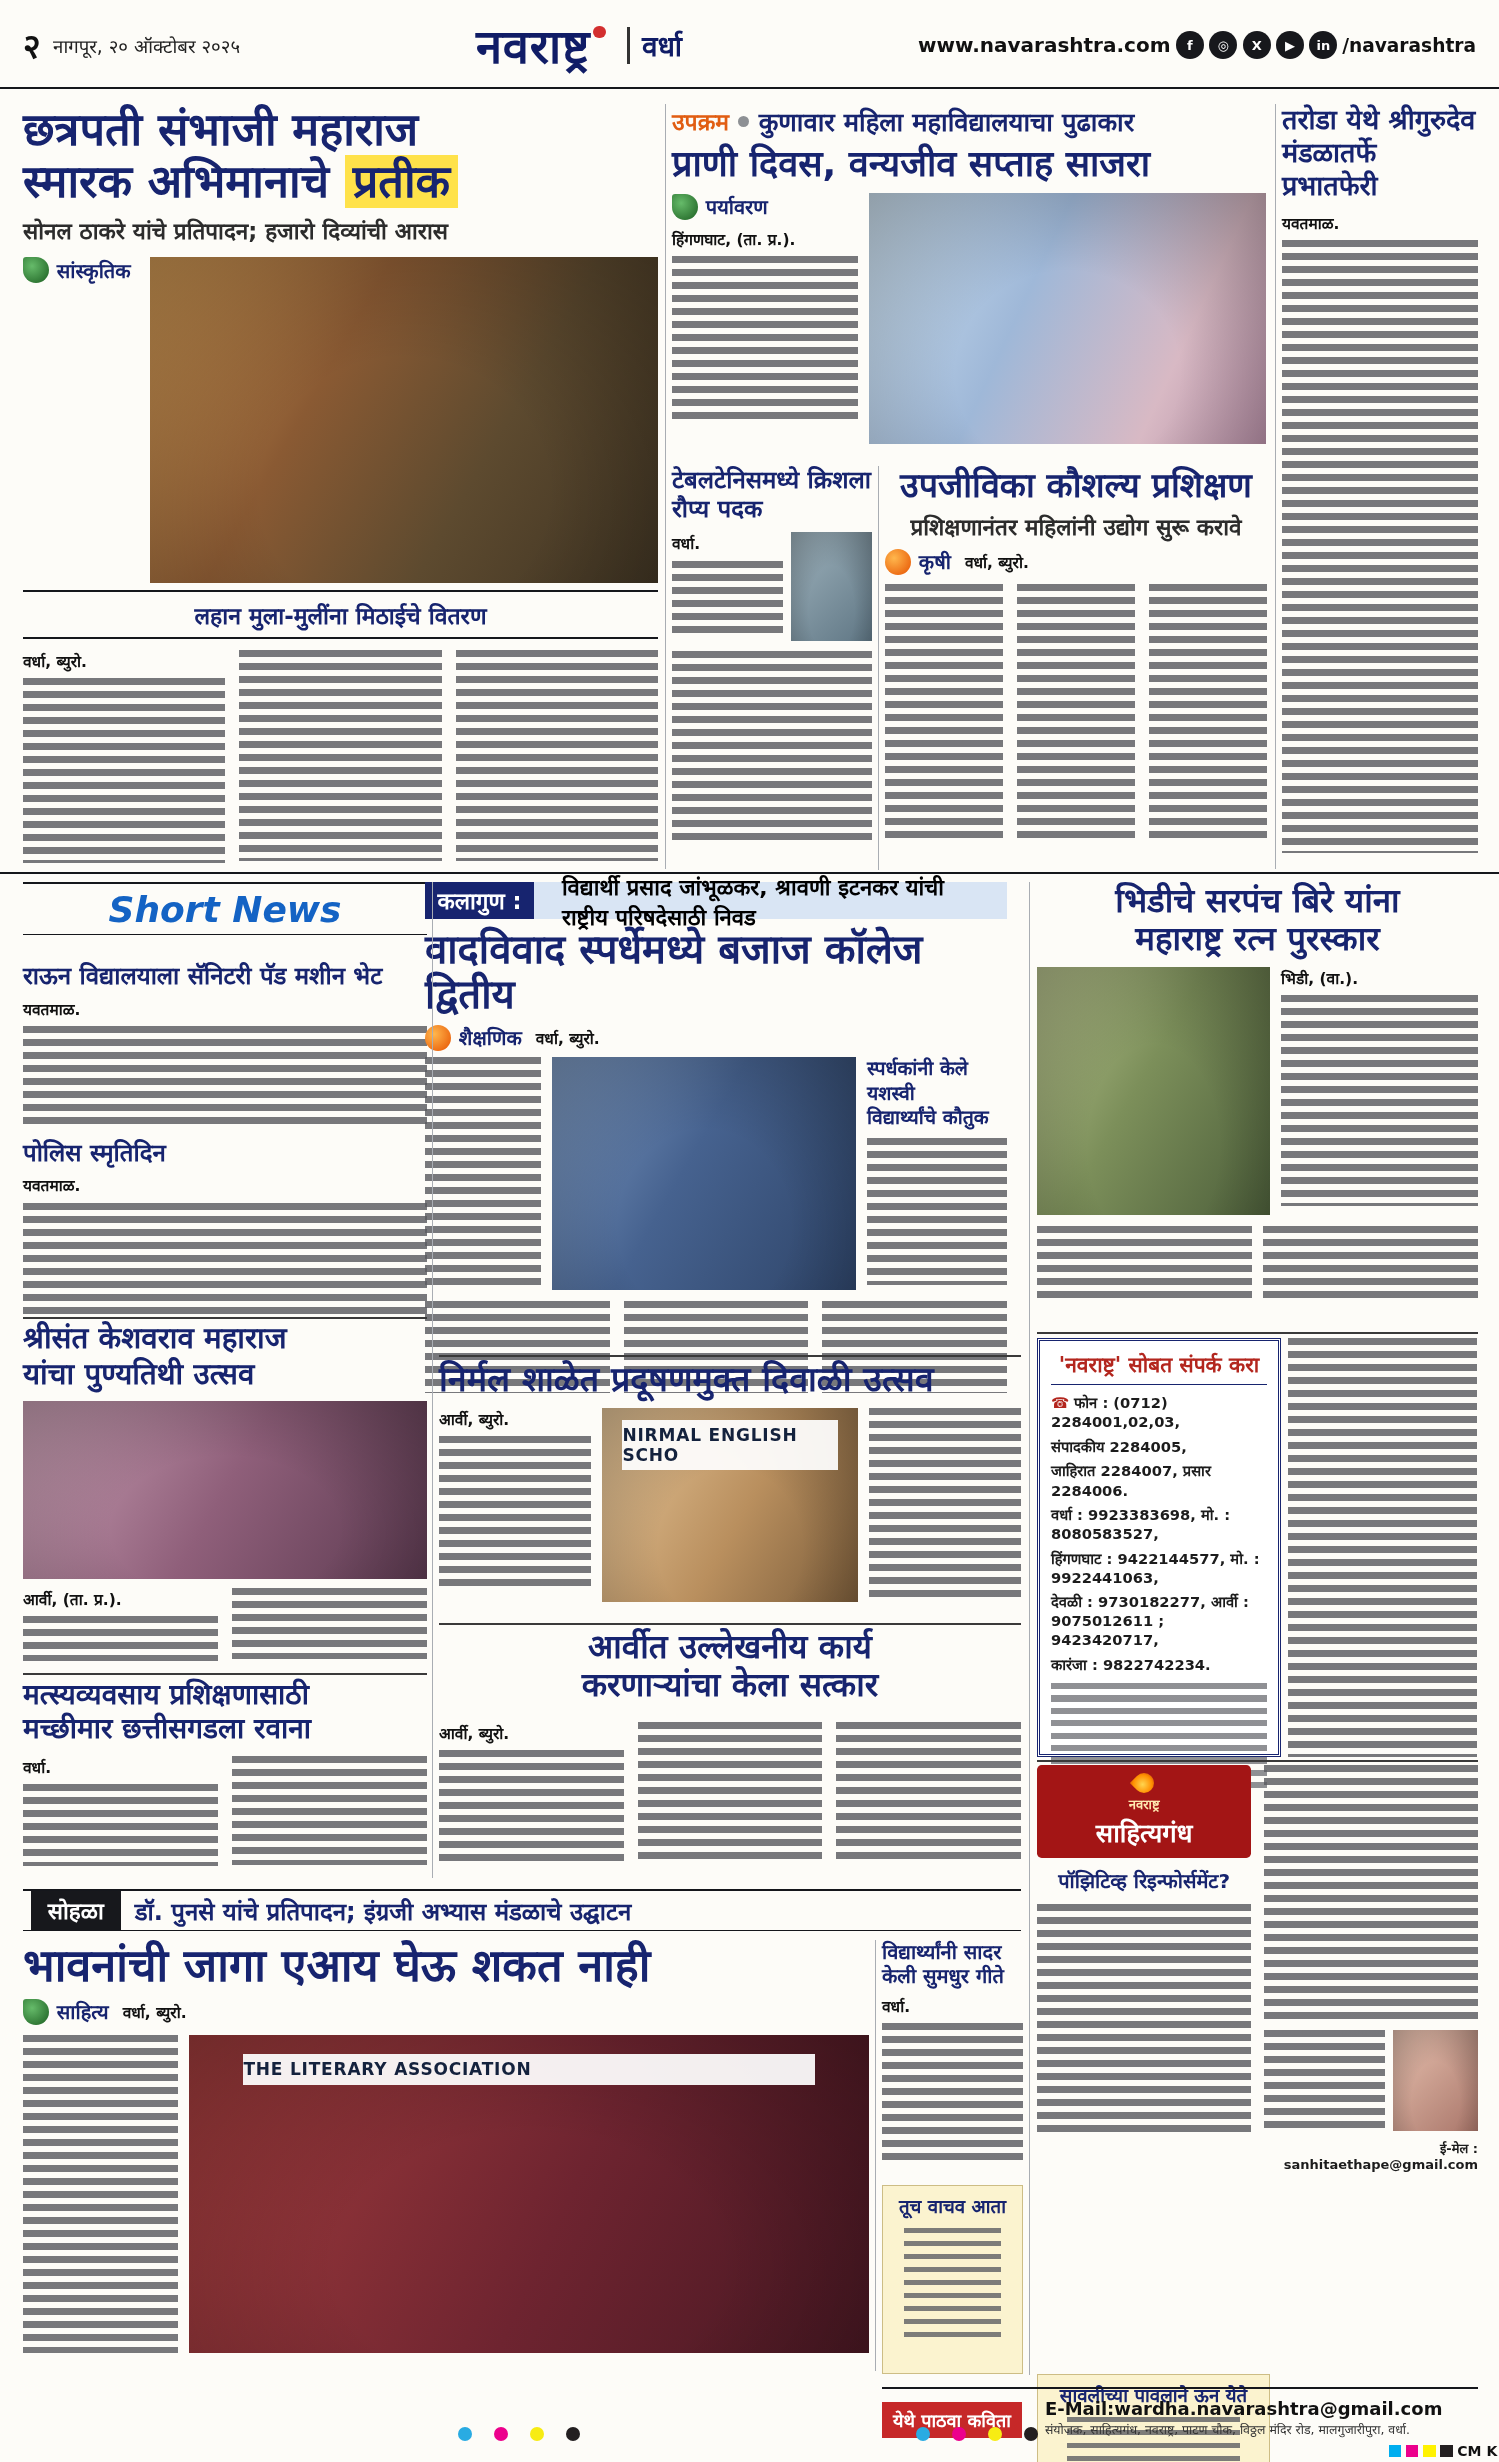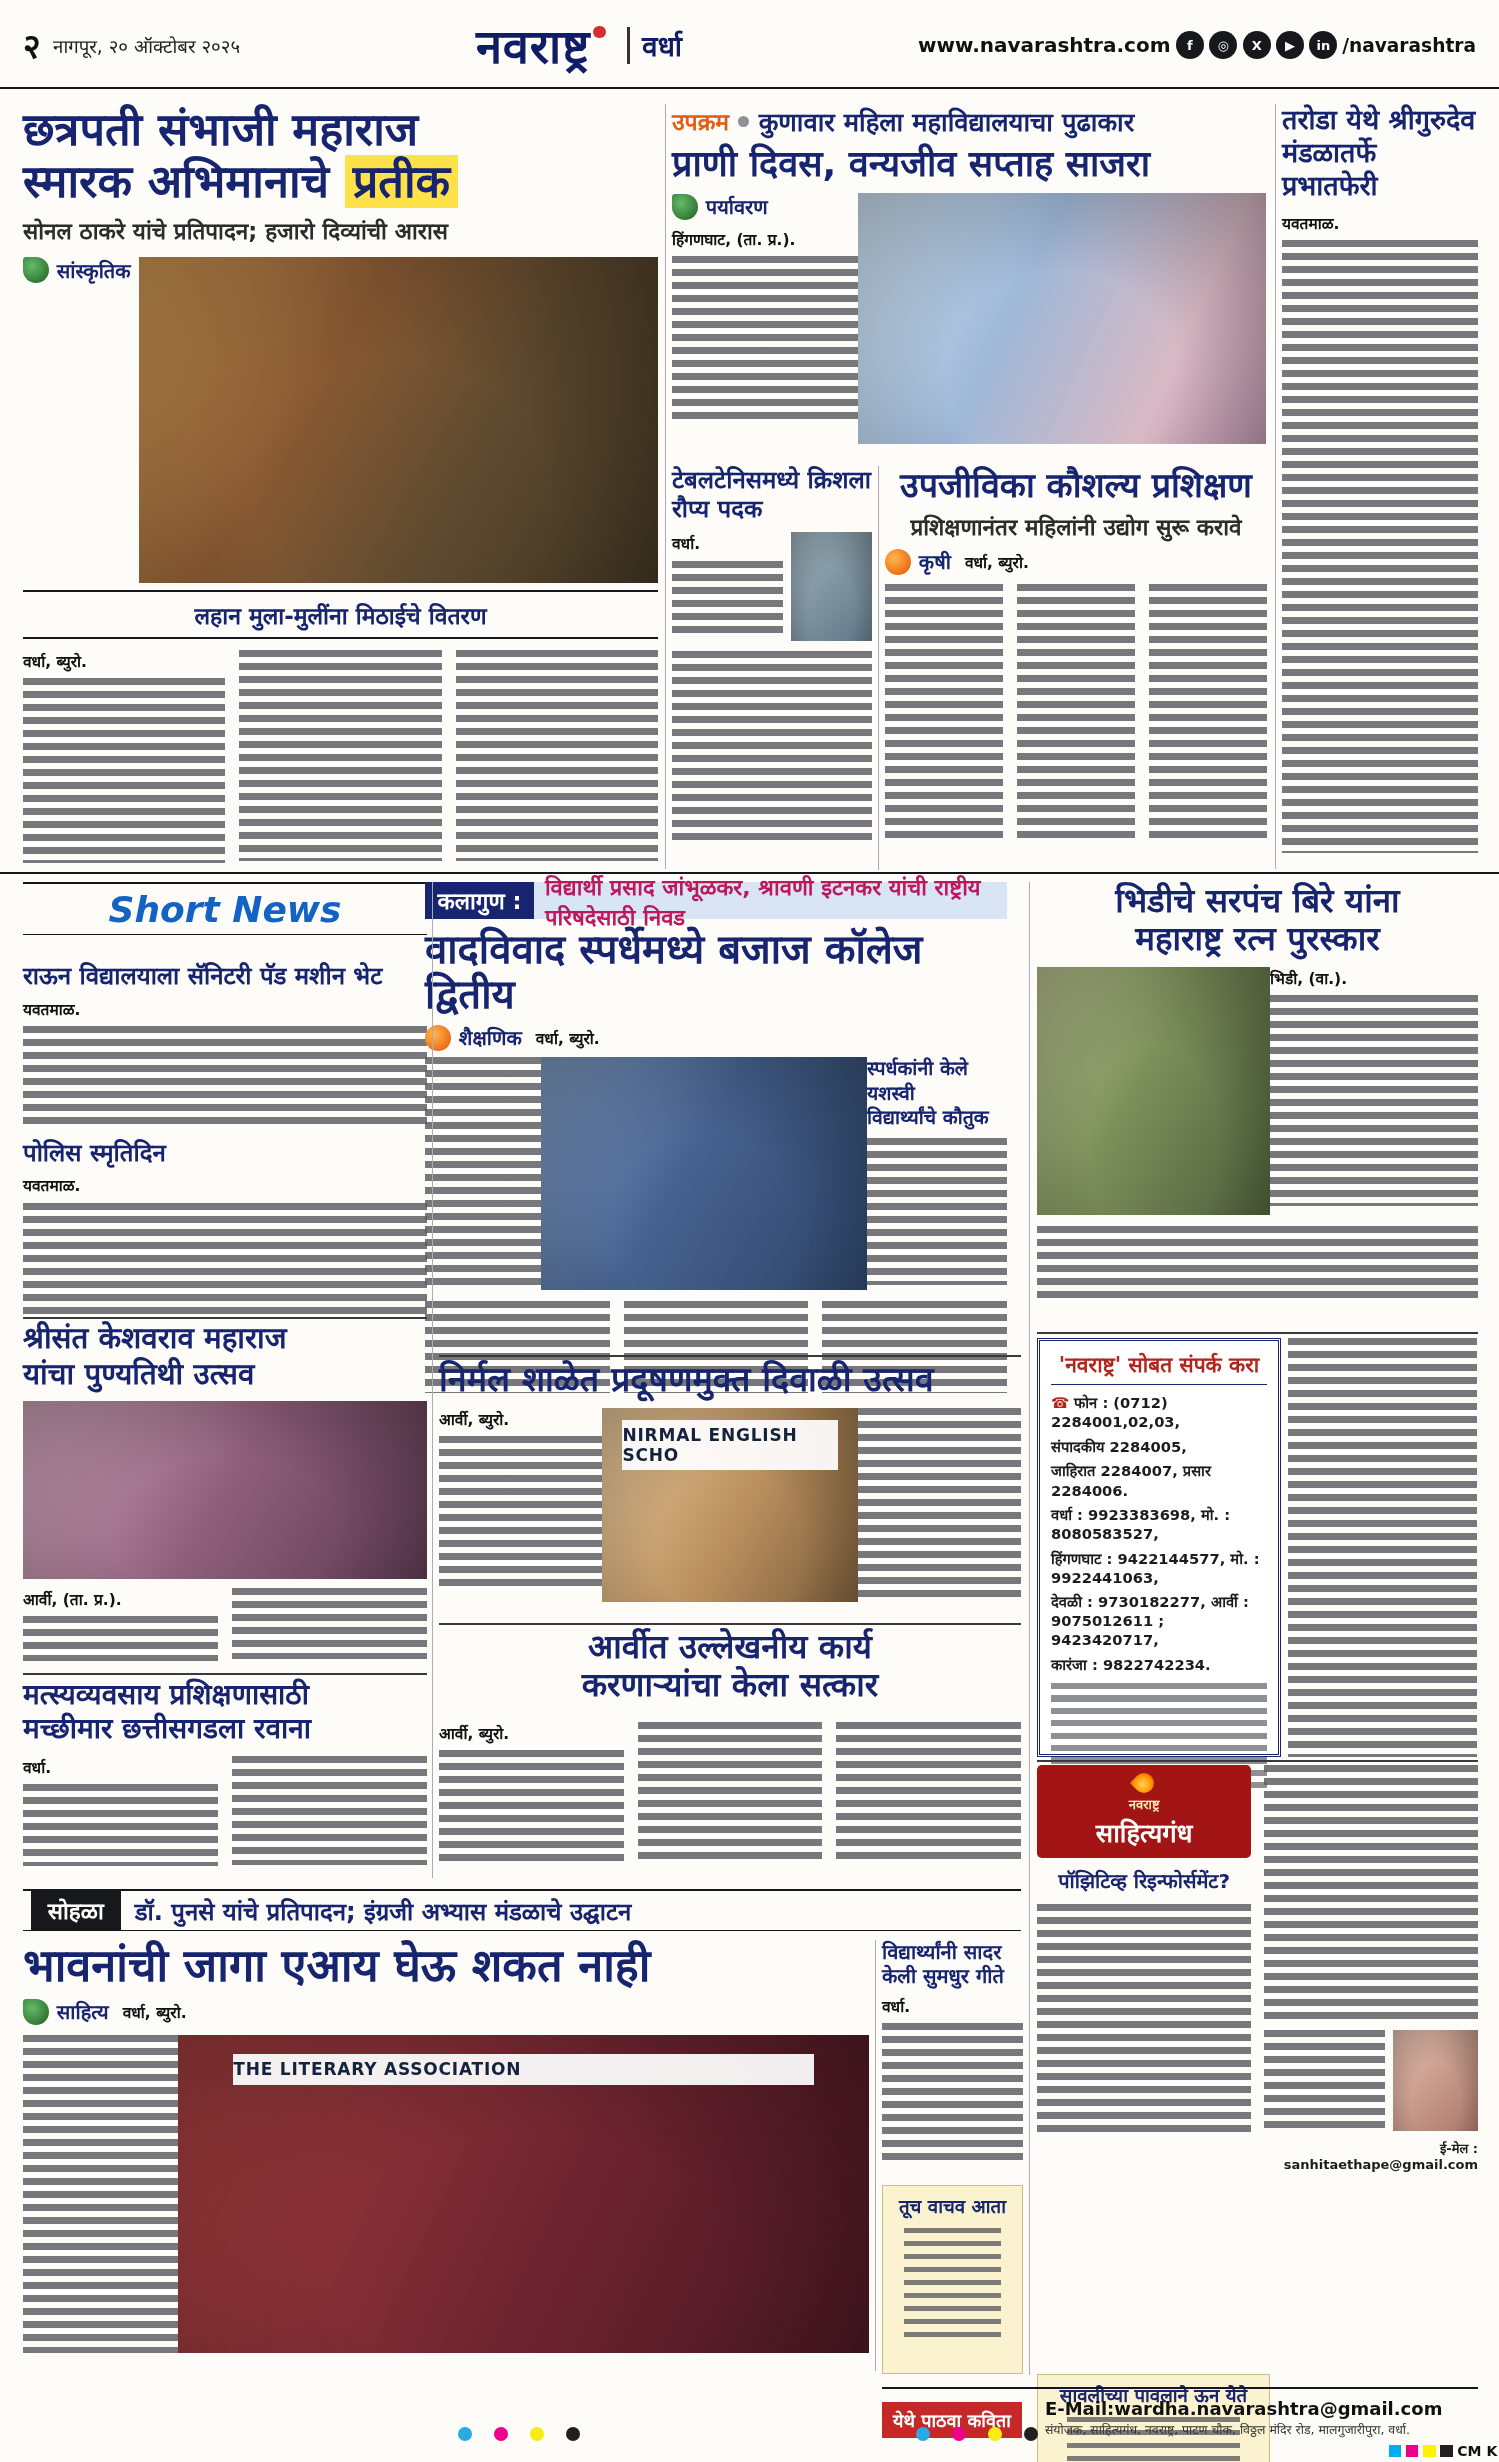--- a/index.html
+++ b/index.html
@@ -1,20 +1,20 @@
 <!DOCTYPE html>
 <html style="font-size:12.4px"><head>
 <meta charset="utf-8">
 <style>
   *{margin:0;padding:0;box-sizing:border-box}
   html,body{background:#d9d9d4}
   #page{position:relative;width:1499px;height:2462px;background:#fdfcf8;
         font-family:"DejaVu Sans",sans-serif;color:#111;overflow:hidden;margin:0 auto}
   .abs{position:absolute}
-  .row{display:flex;}
+  .row{display:flex;gap:11px}
   .center{text-align:center}
   
   .h1{font-size:45px;font-weight:bold;color:#17246f;line-height:1.16}
   .h2{font-size:36px;font-weight:bold;color:#17246f;line-height:1.14}
   .h3{font-size:24px;font-weight:bold;color:#17246f;line-height:1.22}
   .sub{font-size:22.5px;font-weight:bold;color:#2c2c2c;margin-top:6.2px}
   .hl{background:#ffe24a;padding:0 7.8px}
   
   .sim{background-image:repeating-linear-gradient(to bottom,#5a5b60 0 7px,transparent 7px 13px);opacity:.82}
   .sim.lite{background-image:repeating-linear-gradient(to bottom,#77787d 0 6.2px,transparent 6.2px 12.4px)}
@@ -28,21 +28,21 @@
   .leaf.green{background:radial-gradient(circle at 35% 35%,#66bb6a,#1b5e20);border-radius:3.1px 50% 50% 50%}
   .leaf.orange{background:radial-gradient(circle at 35% 35%,#ffb74d,#e65100);border-radius:50%}
   
   .kicker{display:flex;align-items:center;gap:9.3px;height:34px}
   .klabel{font-size:23px;font-weight:bold;color:#e15d12}
   .kdot{width:11px;height:11px;border-radius:50%;background:#8d9094;display:inline-block}
   .ktext{font-size:25.6px;font-weight:bold;color:#17246f}
   
   .banner{display:flex;align-items:stretch;height:37px}
   .bl{background:#17246f;color:#fff;font-size:22.5px;font-weight:bold;display:flex;align-items:center;padding:0 12.4px;white-space:nowrap}
-  .bt{background:#d9e5f4;color:#be185d;font-size:22px;font-weight:bold;display:flex;align-items:center;padding:0 11px;flex:1}
+  .bt{background:#d9e5f4;color:#000000;font-size:22px;font-weight:bold;display:flex;align-items:center;padding:0 28px;flex:1}
   .sohla{border-top:2.3px solid #15171c;border-bottom:1.6px solid #15171c;display:flex;align-items:center;gap:14px;padding:0 7.8px}
   .schip{background:#17181c;color:#fff;font-size:22.5px;font-weight:bold;padding:3.9px 17px}
   .stext{font-size:24px;font-weight:bold;color:#17246f}
   .inset{border-top:2.3px solid #15171c;border-bottom:2.3px solid #15171c;text-align:center;font-size:23px;font-weight:bold;color:#17246f;padding:6.2px 0;margin-top:7.8px}
   .xhead{font-size:19.4px;font-weight:bold;color:#17246f;line-height:1.25;margin-bottom:7.8px}
   .sn-title{font-size:36px;font-weight:bold;font-style:italic;color:#1463c4;text-align:center;border-top:2.3px solid #15171c;border-bottom:1.6px solid #15171c;padding:4.7px 0}
   
   .ph{position:relative;overflow:hidden}
   .ph::after{content:"";position:absolute;inset:0;z-index:0;background:radial-gradient(ellipse at 50% 72%,rgba(0,0,0,0) 40%,rgba(0,0,0,.30))}
   .ph .banner-strip{position:absolute;z-index:1;left:8%;right:8%;top:6%;background:rgba(255,255,255,.93);color:#14223d;font-weight:bold;text-align:left;padding:5.4px 0;font-size:17px;letter-spacing:0.8px}

